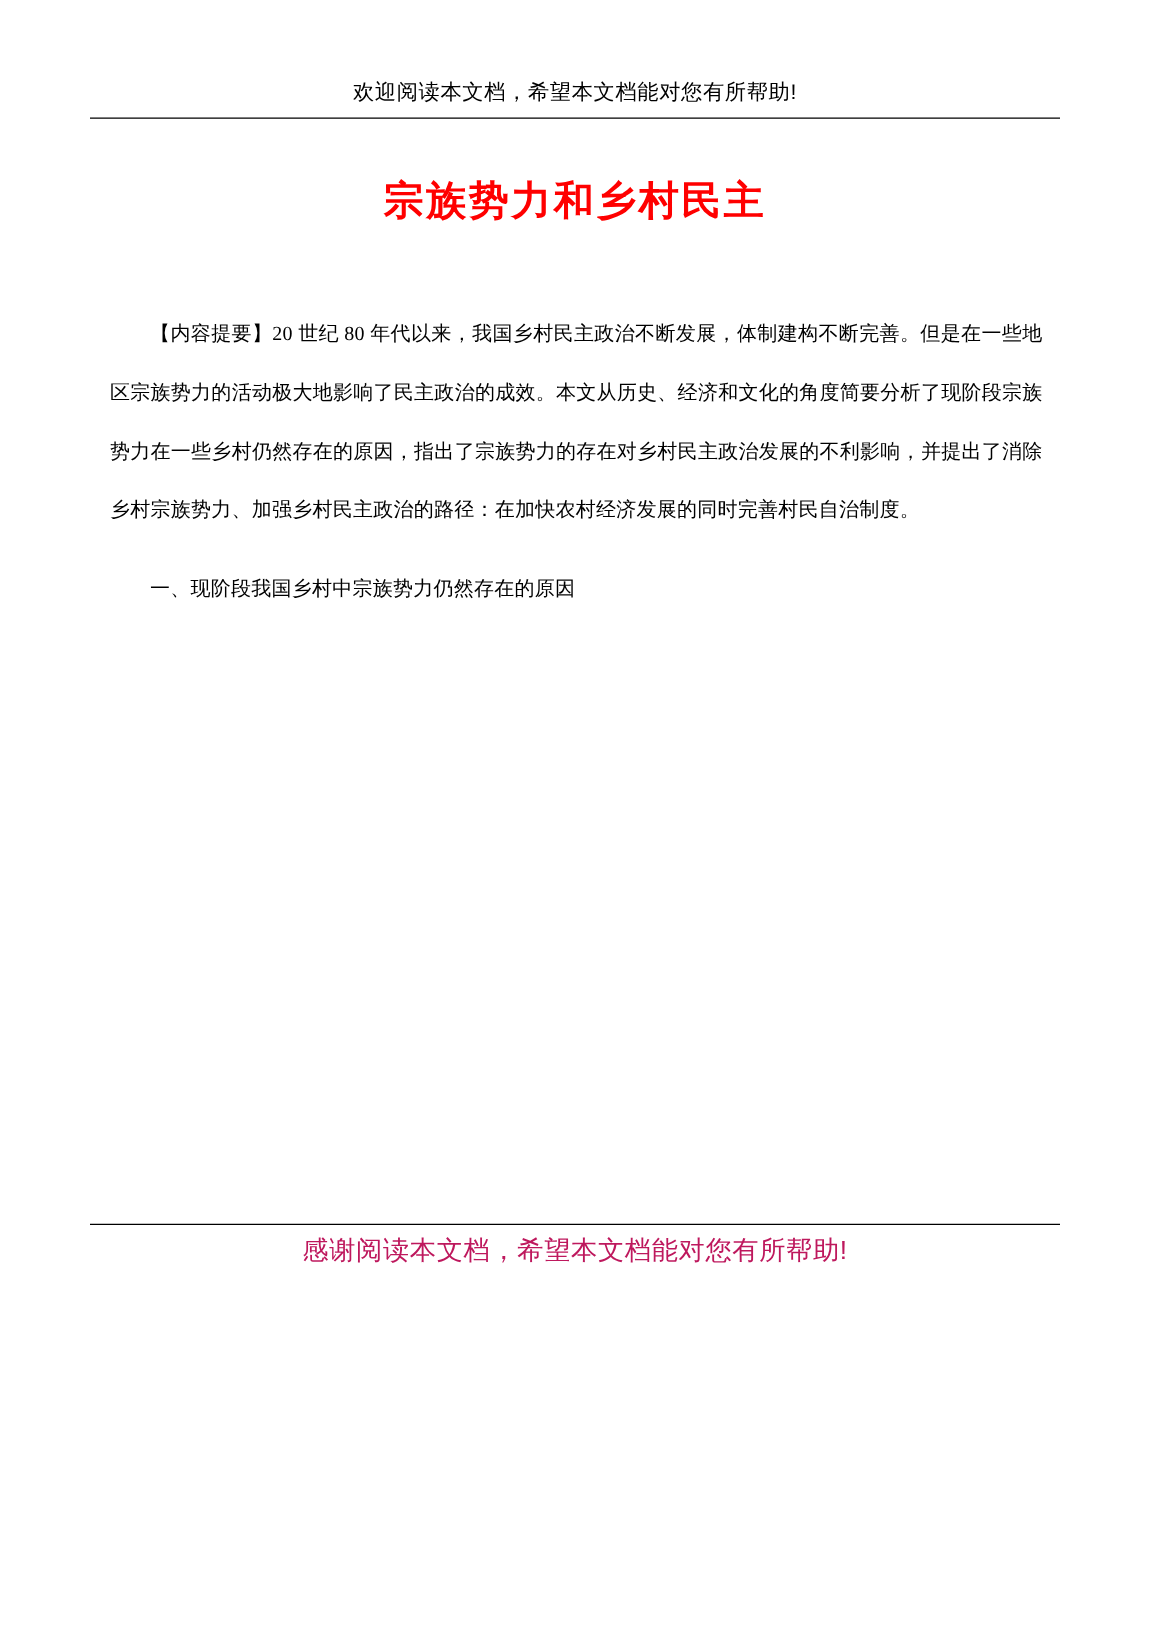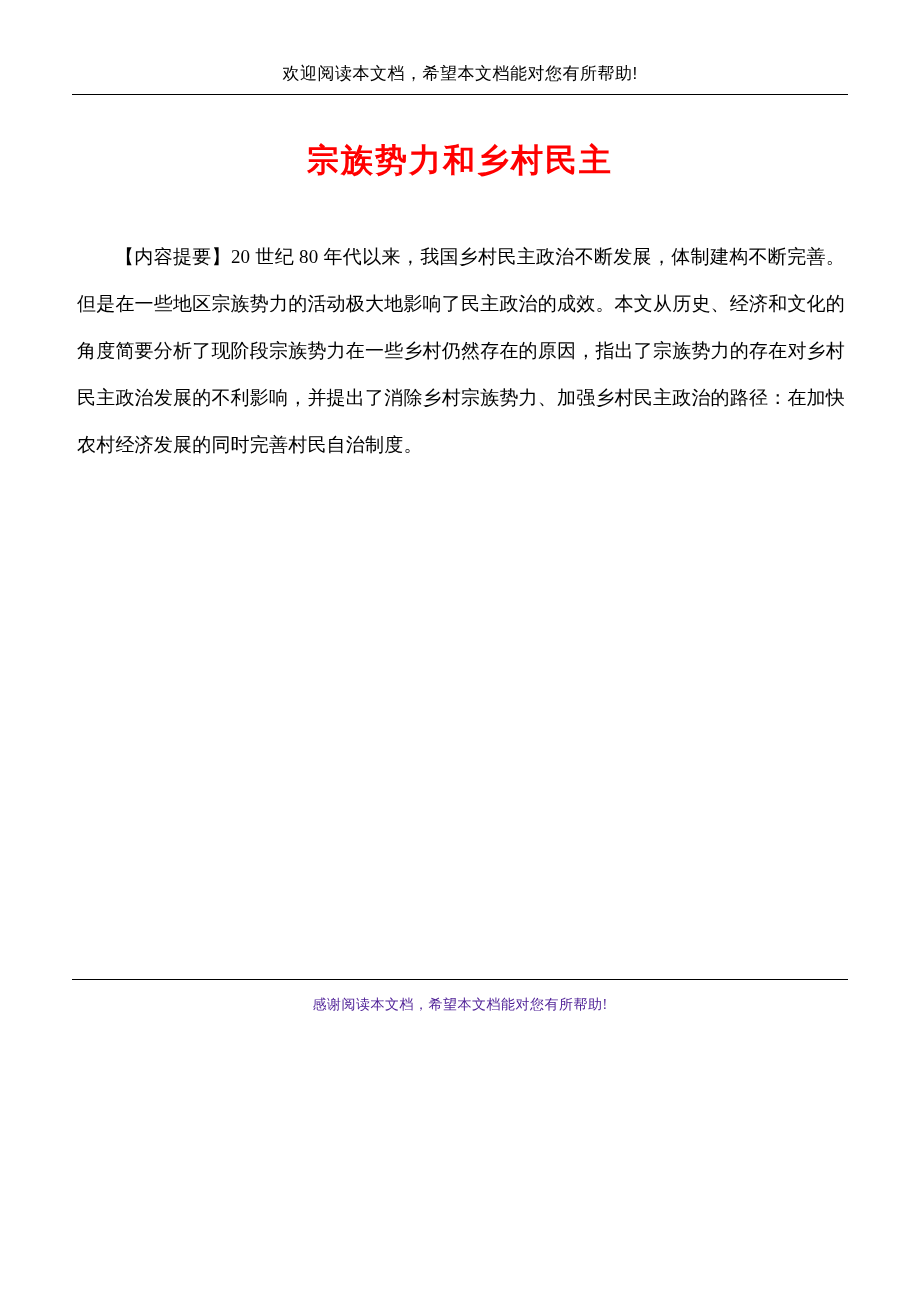--- a/index.html
+++ b/index.html
@@ -53,58 +53,59 @@
     font-family: "Liberation Sans", "DejaVu Sans", sans-serif;
     letter-spacing: 2px;
   }
   .body-area {
     position: absolute;
     top: 228px;
     left: 72px;
     width: 778px;
   }
   p.para {
-    margin: 5px;
-    font-size: 19px;
+    margin: 16px;
+    font-size: 16px;
     line-height: 47px;
     text-align: justify;
     text-justify: inter-ideograph;
     text-indent: 2em;
     letter-spacing: 0.2px;
   }
   .footer-rule {
     position: absolute;
     bottom: 68px;
     left: 72px;
     width: 776px;
     height: 1px;
     background: #000000;
   }
   .footer-note {
     position: absolute;
     bottom: 34px;
     left: 0;
     width: 920px;
     text-align: center;
-    font-size: 14px;
-    font-family: Liberation Serif, serif;
-    color: #4c1d95;
+    font-size: 21px;
+    font-family: Liberation Sans, sans-serif;
+    color: #be185d;
     letter-spacing: 0.5px;
   }
 </style>
 </head>
 <body>
 
 <div class="page">
 
   <div class="header-note">欢迎阅读本文档，希望本文档能对您有所帮助!</div>
   <div class="header-rule"></div>
 
   <h1 class="doc-title">宗族势力和乡村民主</h1>
 
   <div class="body-area">
     <p class="para">【内容提要】20 世纪 80 年代以来，我国乡村民主政治不断发展，体制建构不断完善。但是在一些地区宗族势力的活动极大地影响了民主政治的成效。本文从历史、经济和文化的角度简要分析了现阶段宗族势力在一些乡村仍然存在的原因，指出了宗族势力的存在对乡村民主政治发展的不利影响，并提出了消除乡村宗族势力、加强乡村民主政治的路径：在加快农村经济发展的同时完善村民自治制度。</p>
+    <p class="para">一、现阶段我国乡村中宗族势力仍然存在的原因</p>
   </div>
 
   <div class="footer-rule"></div>
   <div class="footer-note">感谢阅读本文档，希望本文档能对您有所帮助!</div>
 
 </div>
 
 </body></html>

